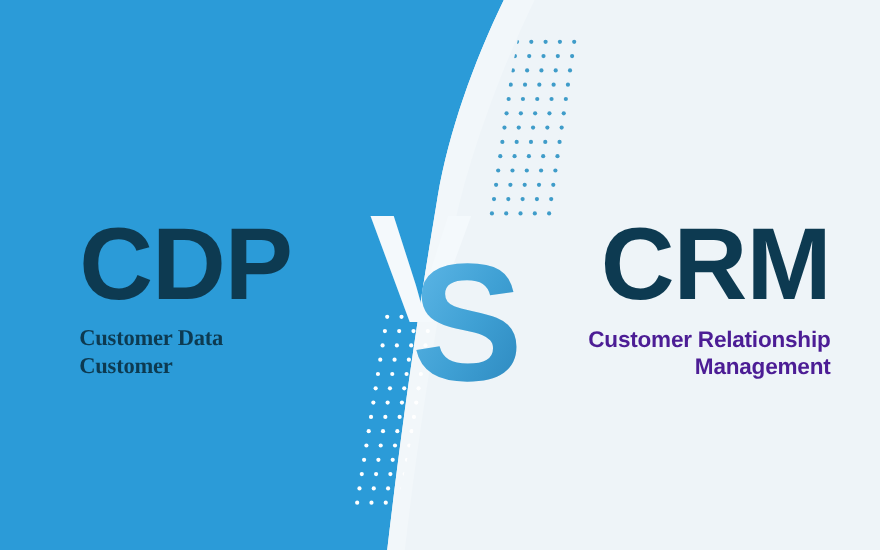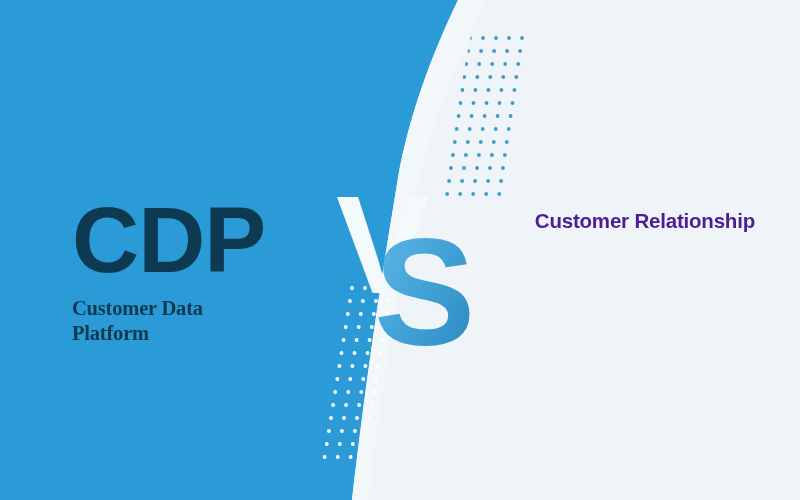--- a/index.html
+++ b/index.html
@@ -255,32 +255,34 @@
         <circle cx="363.70" cy="457.00" r="1.9" fill="#ffffff"></circle>
         <circle cx="376.70" cy="457.00" r="1.9" fill="#ffffff"></circle>
         <circle cx="389.70" cy="457.00" r="1.9" fill="#ffffff"></circle>
       </g>
   </svg>
 
   <div class="side" id="left-block">
     <div class="acronym" style="color:#0d3a51;">CDP</div>
     <div class="subtitle" style="color:#0d3a51;font-family:Liberation Serif, serif;">
       <span>Customer Data</span><br>
-      <span>Platform</span>
+      <span>Customer</span>
     </div>
   </div>
 
   <div id="vs-wrap">
     <svg id="vs-svg" viewBox="0 0 140 195" xmlns="http://www.w3.org/2000/svg">
 
       <text x="6" y="128" fill="#f4f9fc" font-family="Liberation Sans, sans-serif" font-weight="bold" font-size="140" letter-spacing="-6">V</text>
 
       <text x="44" y="180" fill="url(#grad-s)" font-family="Liberation Sans, sans-serif" font-weight="bold" font-size="152" letter-spacing="-6">S</text>
     </svg>
   </div>
 
   <div class="side" id="right-block">
+    <div class="acronym" style="color:#0d3a51;">CRM</div>
     <div class="subtitle" style="color:#4c1d95;">
       <span>Customer Relationship</span><br>
+      <span>Management</span>
     </div>
   </div>
 
 </div>
 
 </body></html>

